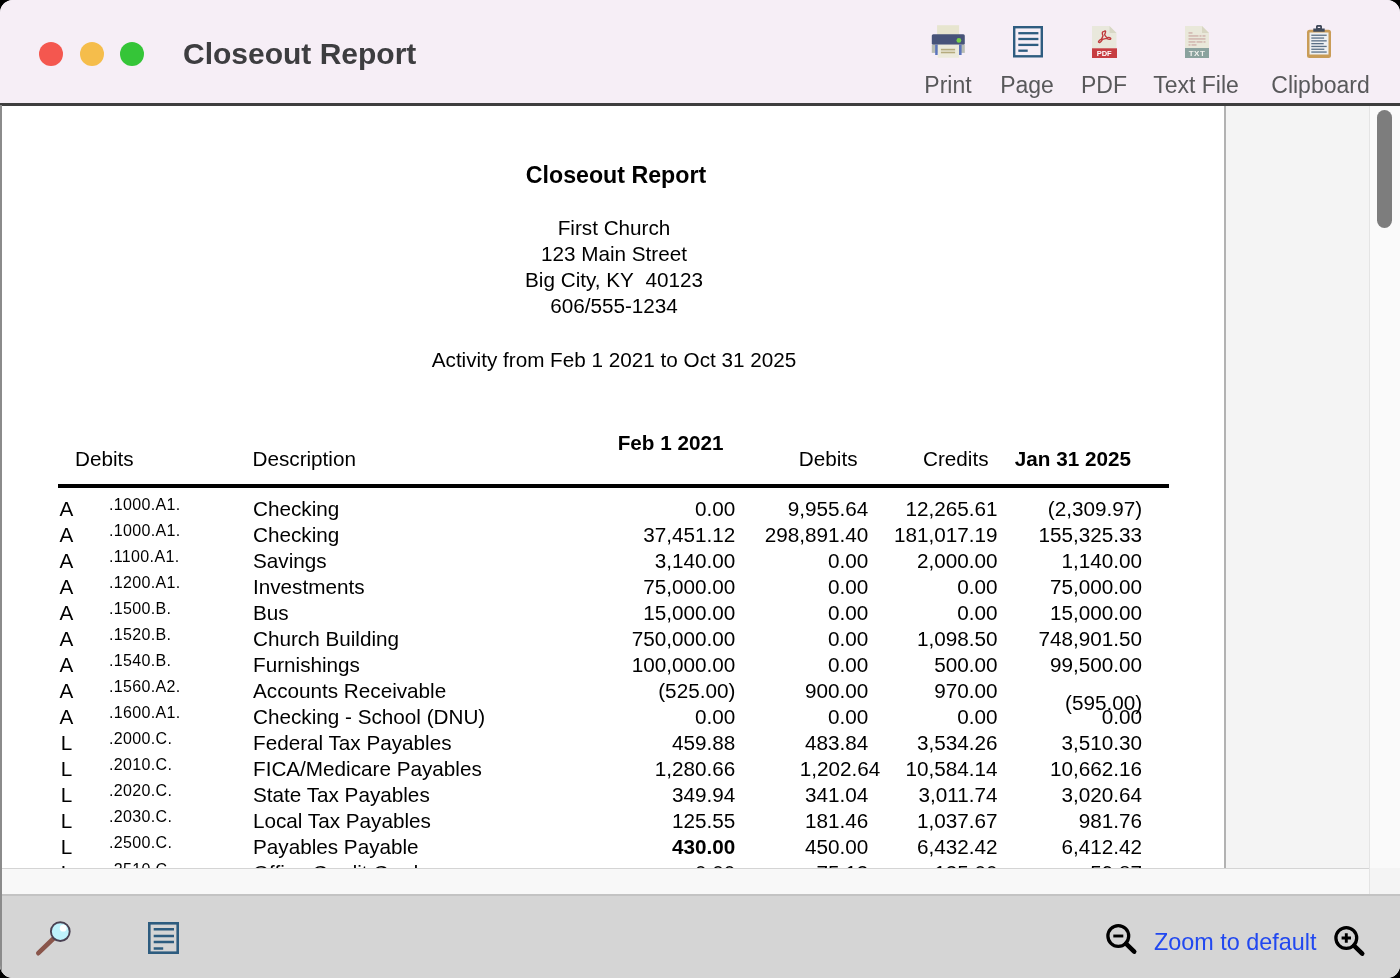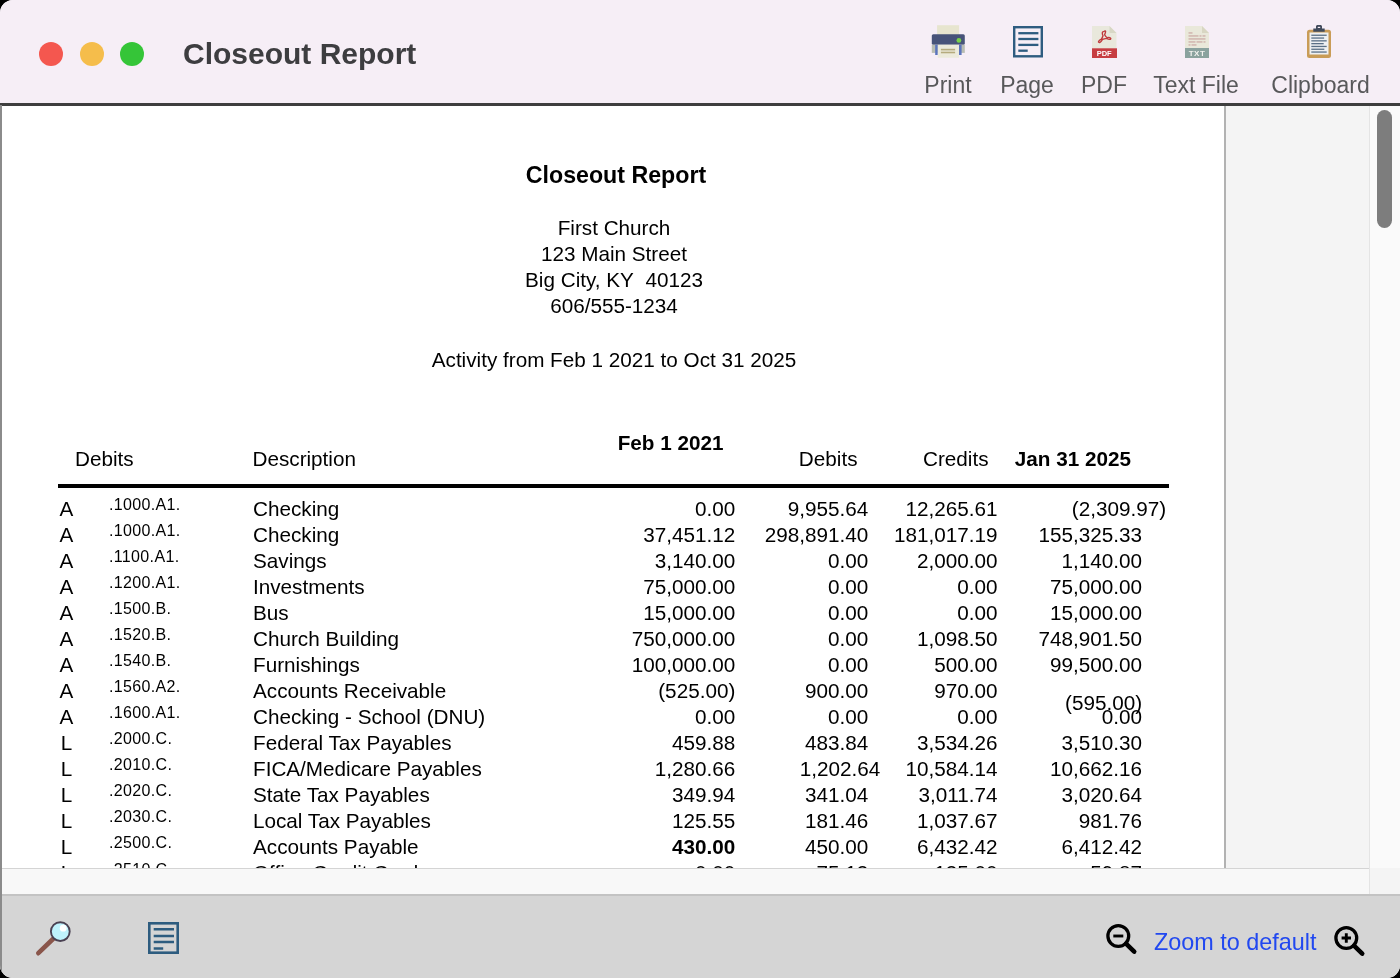--- a/index.html
+++ b/index.html
@@ -129,21 +129,21 @@
     <div class="doc num" style="top:339.8px;left:0;width:988.5px;">Credits</div>
     <div class="doc b num" style="top:339.8px;left:0;width:1131px;">Jan 31 2025</div>
     <div class="abs" style="top:378.4px;left:58px;width:1111px;height:3.2px;background:#000;"></div>
     <div class="abs" style="top:389.60px;left:0;width:1200px;height:26.05px;">
       <span class="doc" style="left:58px;width:17px;text-align:center;top:0;">A</span>
       <span class="doc acct" style="left:109px;top:-3.8px;letter-spacing:0.35px;">.1000.A1.</span>
       <span class="doc" style="left:253px;top:0;">Checking</span>
       <span class="doc num" style="left:0;width:735.3px;top:0;">0.00</span>
       <span class="doc num" style="left:0;width:868.3px;top:0;">9,955.64</span>
       <span class="doc num" style="left:0;width:997.5px;top:0;">12,265.61</span>
-      <span class="doc num" style="left:0;width:1142.1px;top:0;padding-left:24px;">(2,309.97)</span>
+      <span class="doc num" style="left:0;width:1142.1px;top:0;">(2,309.97)</span>
     </div>
     <div class="abs" style="top:415.65px;left:0;width:1200px;height:26.05px;">
       <span class="doc" style="left:58px;width:17px;text-align:center;top:0;">A</span>
       <span class="doc acct" style="left:109px;top:-3.8px;letter-spacing:0.35px;">.1000.A1.</span>
       <span class="doc" style="left:253px;top:0;">Checking</span>
       <span class="doc num" style="left:0;width:735.3px;top:0;">37,451.12</span>
       <span class="doc num" style="left:0;width:868.3px;top:0;">298,891.40</span>
       <span class="doc num" style="left:0;width:997.5px;top:0;">181,017.19</span>
       <span class="doc num" style="left:0;width:1142.1px;top:0;">155,325.33</span>
     </div>
@@ -242,21 +242,21 @@
       <span class="doc acct" style="left:109px;top:-3.8px;letter-spacing:0.35px;">.2030.C.</span>
       <span class="doc" style="left:253px;top:0;">Local Tax Payables</span>
       <span class="doc num" style="left:0;width:735.3px;top:0;">125.55</span>
       <span class="doc num" style="left:0;width:868.3px;top:0;">181.46</span>
       <span class="doc num" style="left:0;width:997.5px;top:0;">1,037.67</span>
       <span class="doc num" style="left:0;width:1142.1px;top:0;">981.76</span>
     </div>
     <div class="abs" style="top:728.25px;left:0;width:1200px;height:26.05px;">
       <span class="doc" style="left:58px;width:17px;text-align:center;top:0;">L</span>
       <span class="doc acct" style="left:109px;top:-3.8px;letter-spacing:0.35px;">.2500.C.</span>
-      <span class="doc" style="left:253px;top:0;">Accounts Payable</span>
+      <span class="doc" style="left:253px;top:0;">Payables Payable</span>
       <span class="doc num" style="left:0;width:735.3px;top:0;font-weight:bold;">430.00</span>
       <span class="doc num" style="left:0;width:868.3px;top:0;">450.00</span>
       <span class="doc num" style="left:0;width:997.5px;top:0;">6,432.42</span>
       <span class="doc num" style="left:0;width:1142.1px;top:0;">6,412.42</span>
     </div>
     <div class="abs" style="top:754.30px;left:0;width:1200px;height:26.05px;">
       <span class="doc" style="left:58px;width:17px;text-align:center;top:0;">L</span>
       <span class="doc acct" style="left:109px;top:-3.8px;letter-spacing:0.35px;">.2510.C.</span>
       <span class="doc" style="left:253px;top:0;">Office Credit Card</span>
       <span class="doc num" style="left:0;width:735.3px;top:0;">0.00</span>

